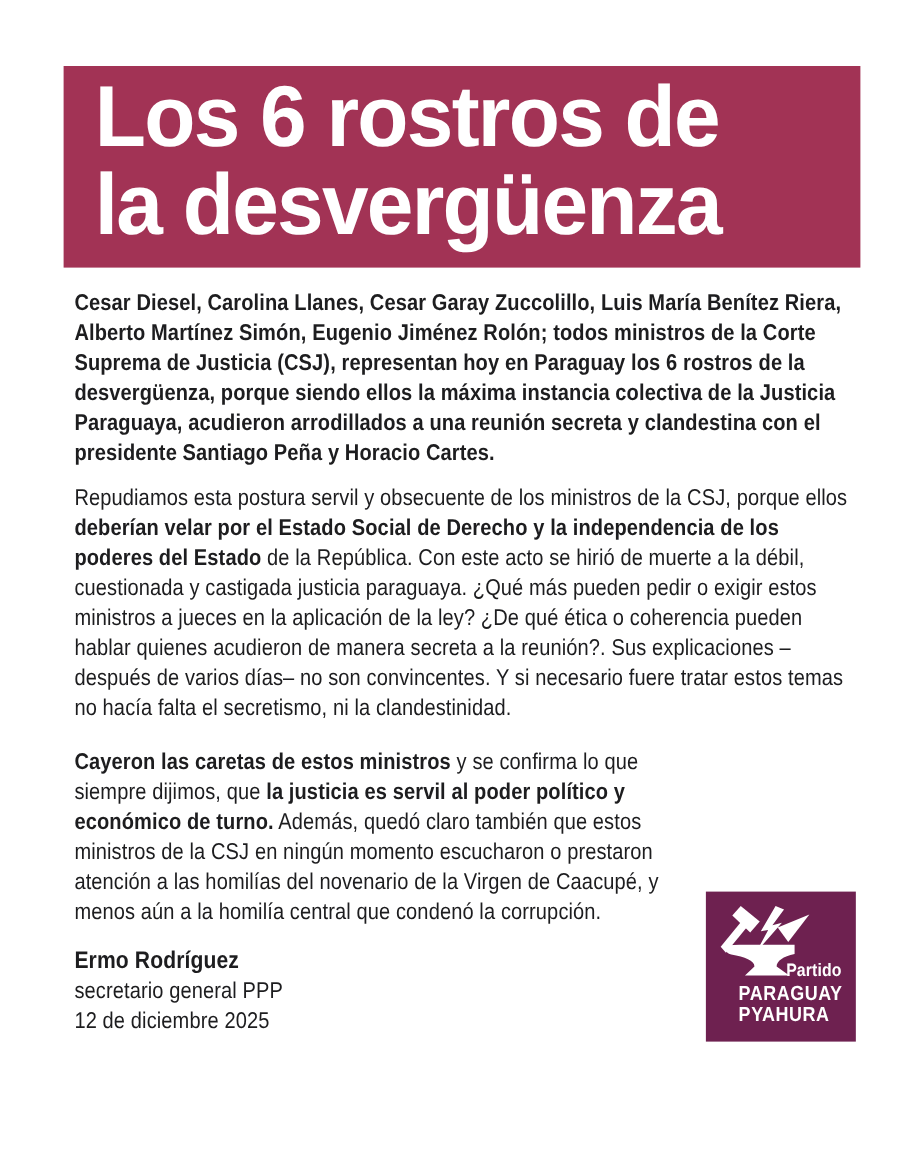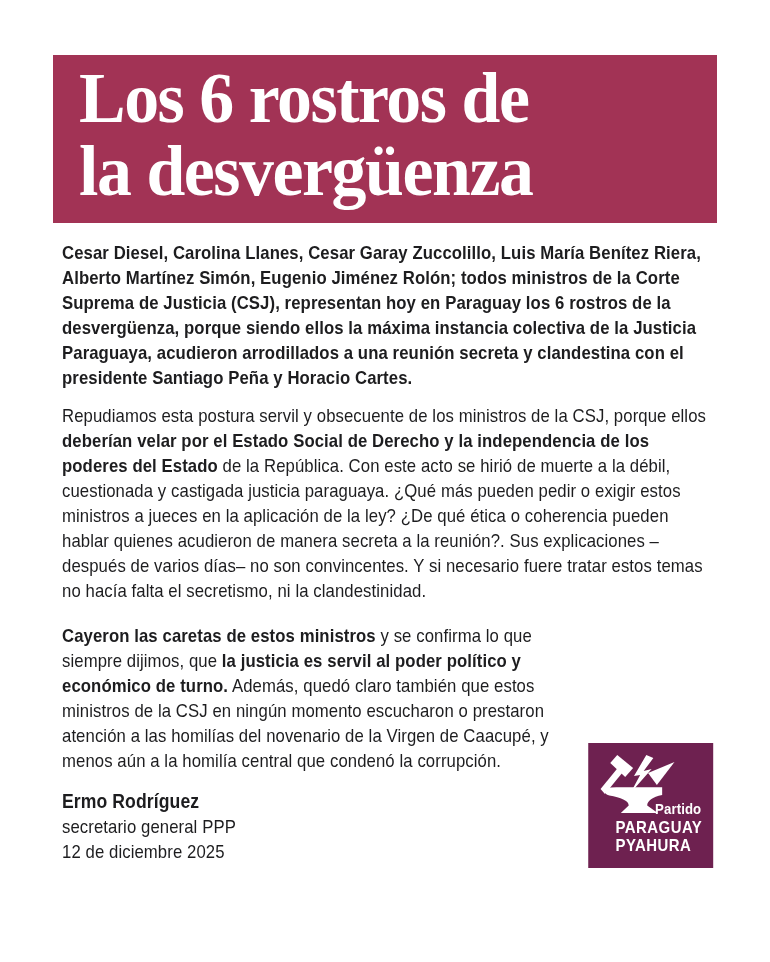--- a/index.html
+++ b/index.html
@@ -13,21 +13,20 @@
   }
   .flyer { position: relative; width: 770px; height: 962px; }
 
   
   .banner {
     position: absolute;
     left: 53px; top: 55px;
     width: 664px; height: 168px;
     background: #A23355;
     padding: 7px 0 0 26px;
-    font-family: Liberation Serif, serif;
   }
   .banner h1 {
     margin: 0;
     color: #ffffff;
     font-size: 72px;
     line-height: 73px;
     font-weight: 700;
     letter-spacing: -1.5px;
     white-space: pre-line;
     transform: scaleX(0.97);

